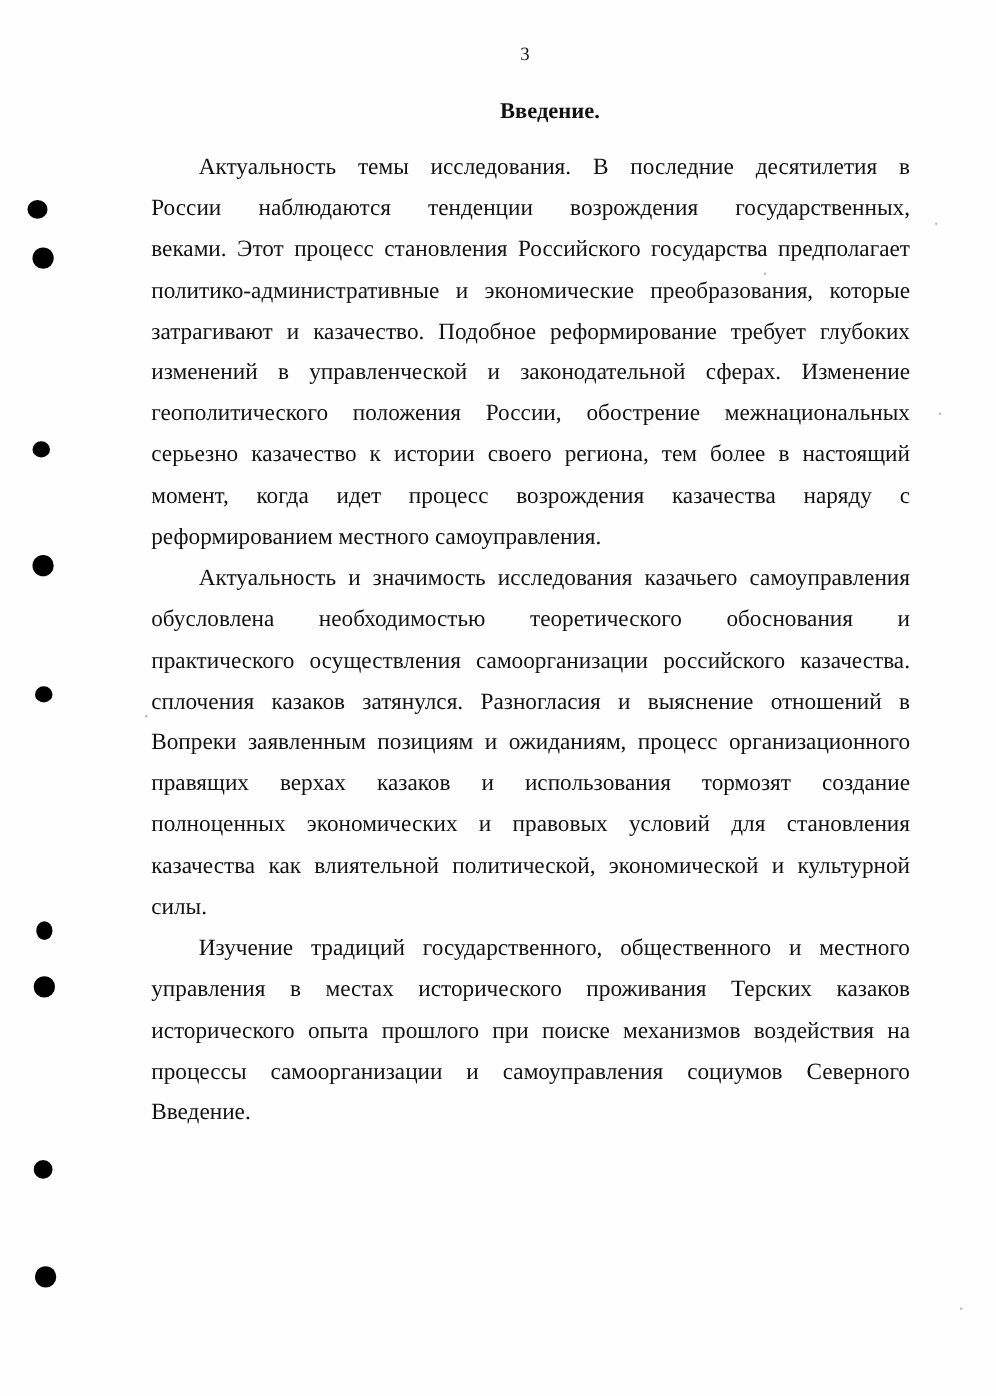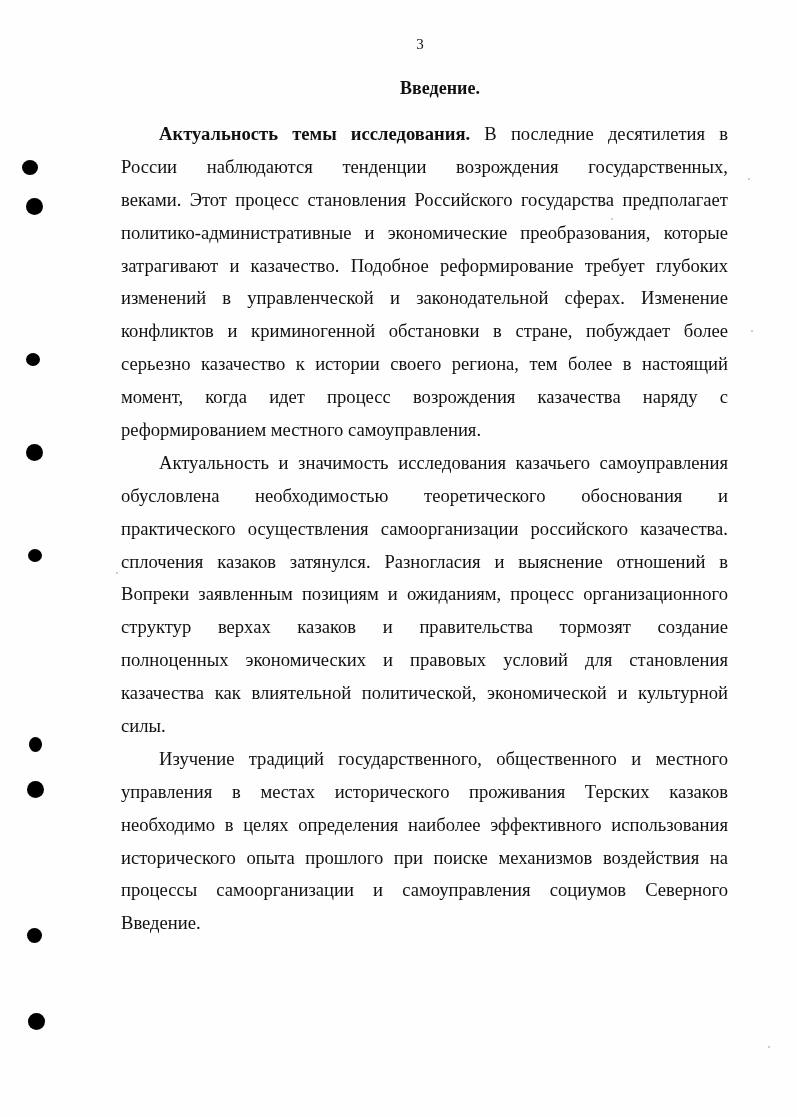--- a/index.html
+++ b/index.html
@@ -54,21 +54,21 @@
       white-space: nowrap;
       height: 32.9px;
     }
     .line.last {
       text-align-last: left;
     }
     .line.indent {
       padding-left: 38px;
     }
     .bold {
-      font-weight: bold;
+      font-weight: normal;
     }
     .hole {
       position: absolute;
       background: #000;
       border-radius: 50%;
     }
     .speck {
       position: absolute;
       width: 2px; height: 2px;
       background: #bbb;
@@ -85,40 +85,39 @@
   <div class="heading">Введение.</div>
 
   <div class="body-text">
     <div class="paragraph">
       <span class="line indent"><span class="bold">Актуальность темы исследования.</span><span> В последние десятилетия в</span></span>
       <span class="line">России наблюдаются тенденции возрождения государственных,</span>
       <span class="line">веками. Этот процесс становления Российского государства предполагает</span>
       <span class="line">политико-административные и экономические преобразования, которые</span>
       <span class="line">затрагивают и казачество. Подобное реформирование требует глубоких</span>
       <span class="line">изменений в управленческой и законодательной сферах. Изменение</span>
-      <span class="line">конфликтов и криминогенной обстановки в стране, побуждает более</span>
+      <span class="line">геополитического положения России, обострение межнациональных</span>
       <span class="line">серьезно казачество к истории своего региона, тем более в настоящий</span>
       <span class="line">момент, когда идет процесс возрождения казачества наряду с</span>
       <span class="line last">реформированием местного самоуправления.</span>
     </div>
     <div class="paragraph">
       <span class="line indent">Актуальность и значимость исследования казачьего самоуправления</span>
       <span class="line">обусловлена необходимостью теоретического обоснования и</span>
       <span class="line">практического осуществления самоорганизации российского казачества.</span>
       <span class="line">сплочения казаков затянулся. Разногласия и выяснение отношений в</span>
       <span class="line">Вопреки заявленным позициям и ожиданиям, процесс организационного</span>
-      <span class="line">структур верхах казаков и правительства тормозят создание</span>
+      <span class="line">правящих верхах казаков и использования тормозят создание</span>
       <span class="line">полноценных экономических и правовых условий для становления</span>
       <span class="line">казачества как влиятельной политической, экономической и культурной</span>
       <span class="line last">силы.</span>
     </div>
     <div class="paragraph">
       <span class="line indent">Изучение традиций государственного, общественного и местного</span>
       <span class="line">управления в местах исторического проживания Терских казаков</span>
-      <span class="line">необходимо в целях определения наиболее эффективного использования</span>
       <span class="line">исторического опыта прошлого при поиске механизмов воздействия на</span>
       <span class="line">процессы самоорганизации и самоуправления социумов Северного</span>
       <span class="line last">Введение.</span>
     </div>
   </div>
 
   <div id="holes">
       <div class="hole" style="left: 22px; top: 160px; width: 16px; height: 15px;"></div>
       <div class="hole" style="left: 26px; top: 198px; width: 17px; height: 17px;"></div>
       <div class="hole" style="left: 26px; top: 353px; width: 14px; height: 13px;"></div>

